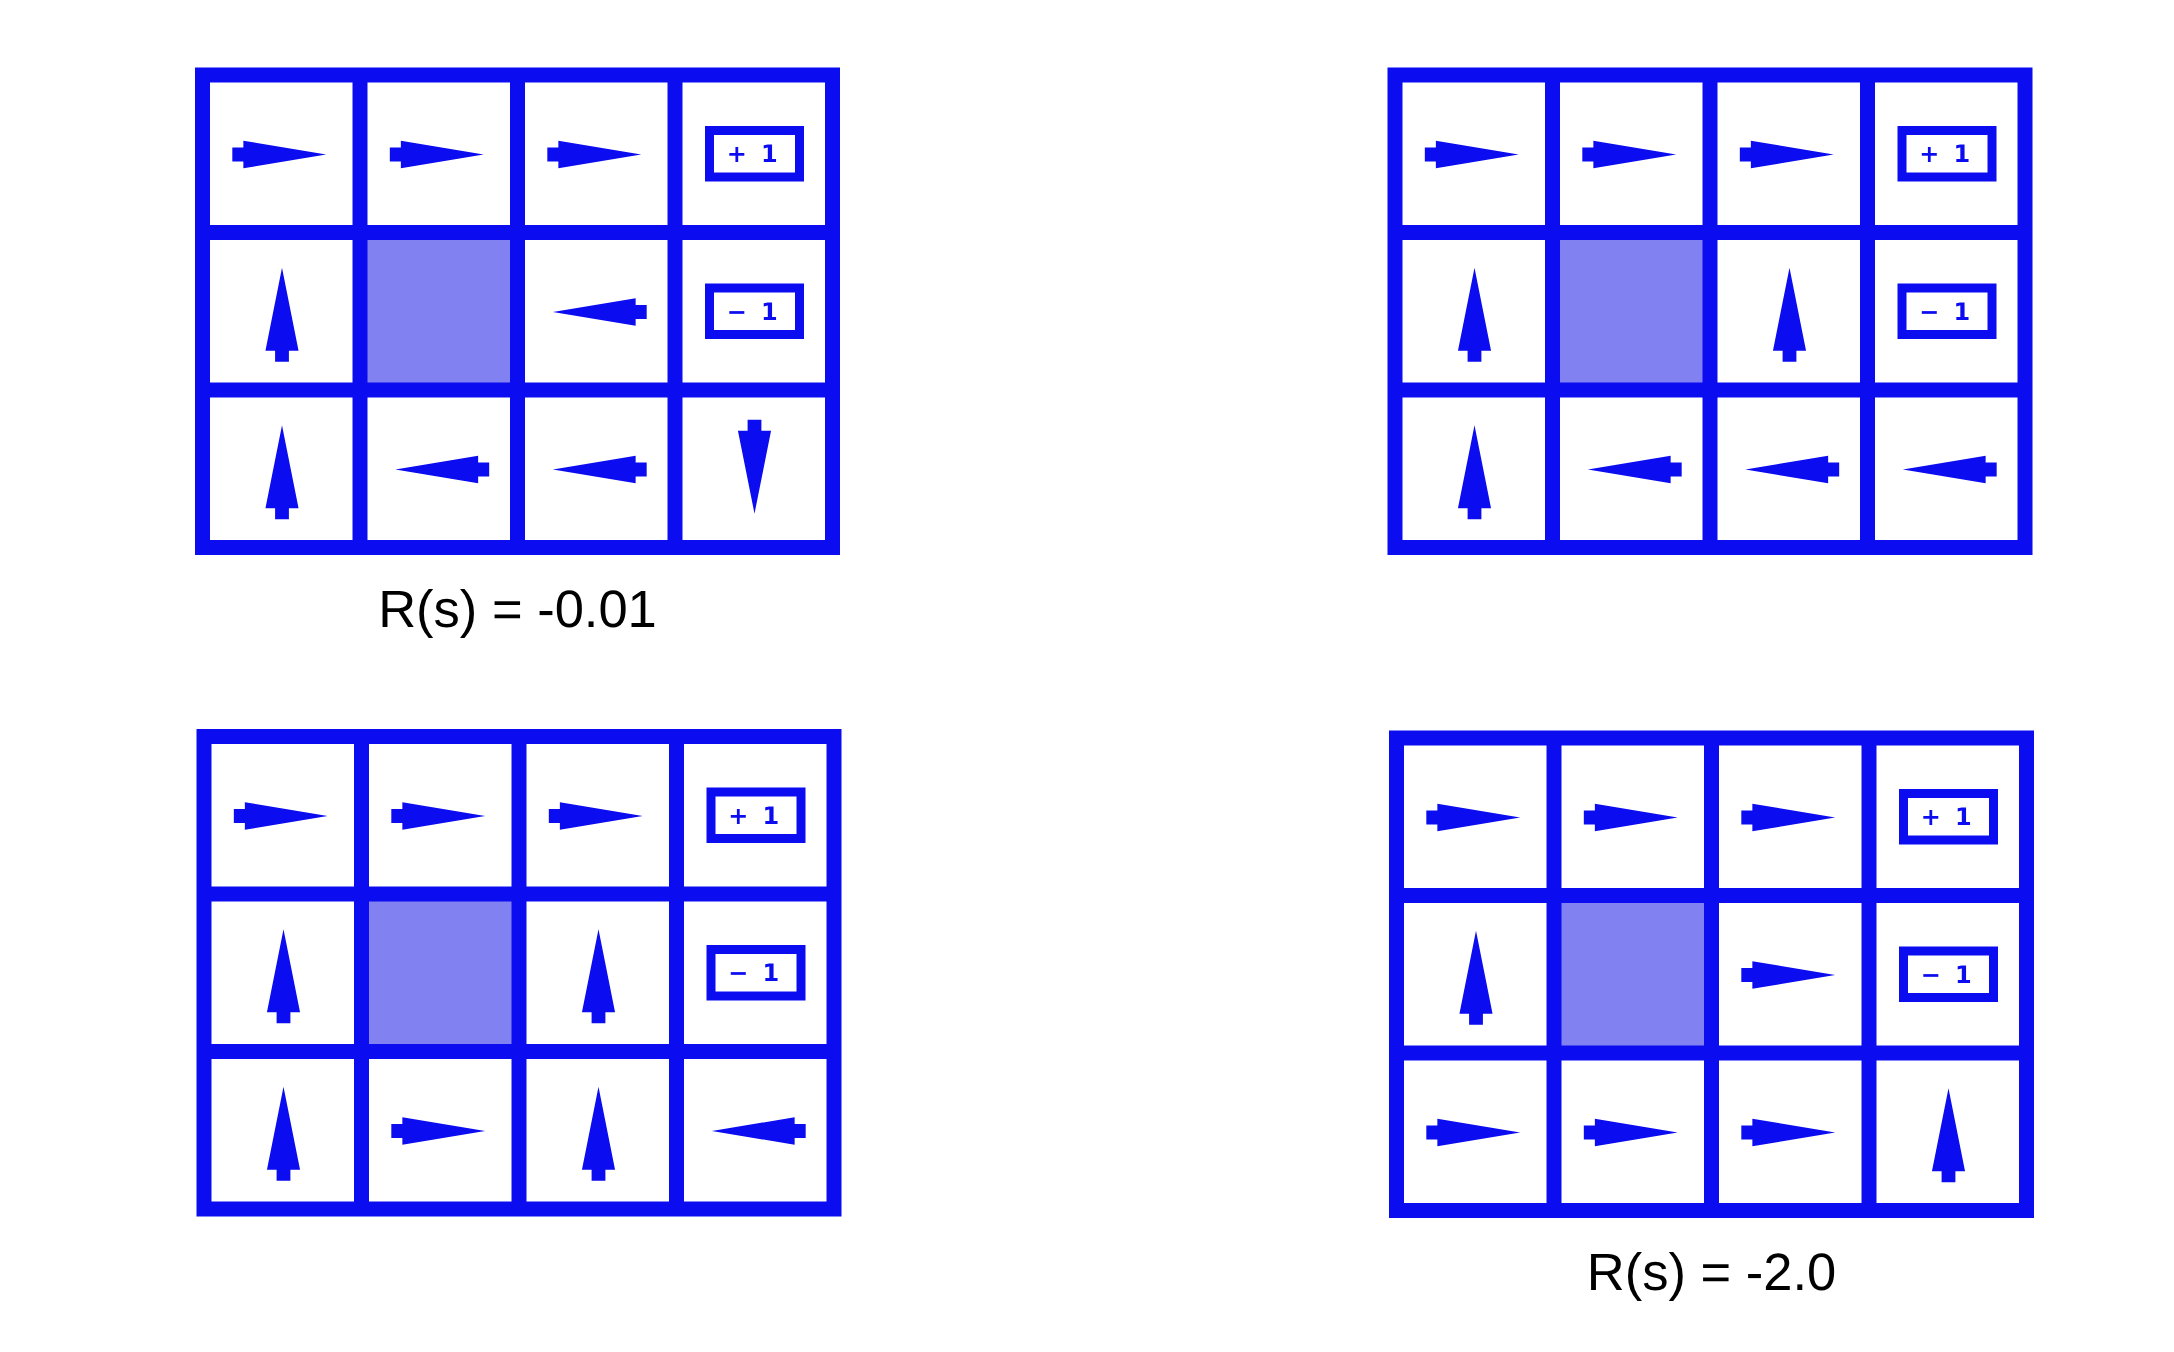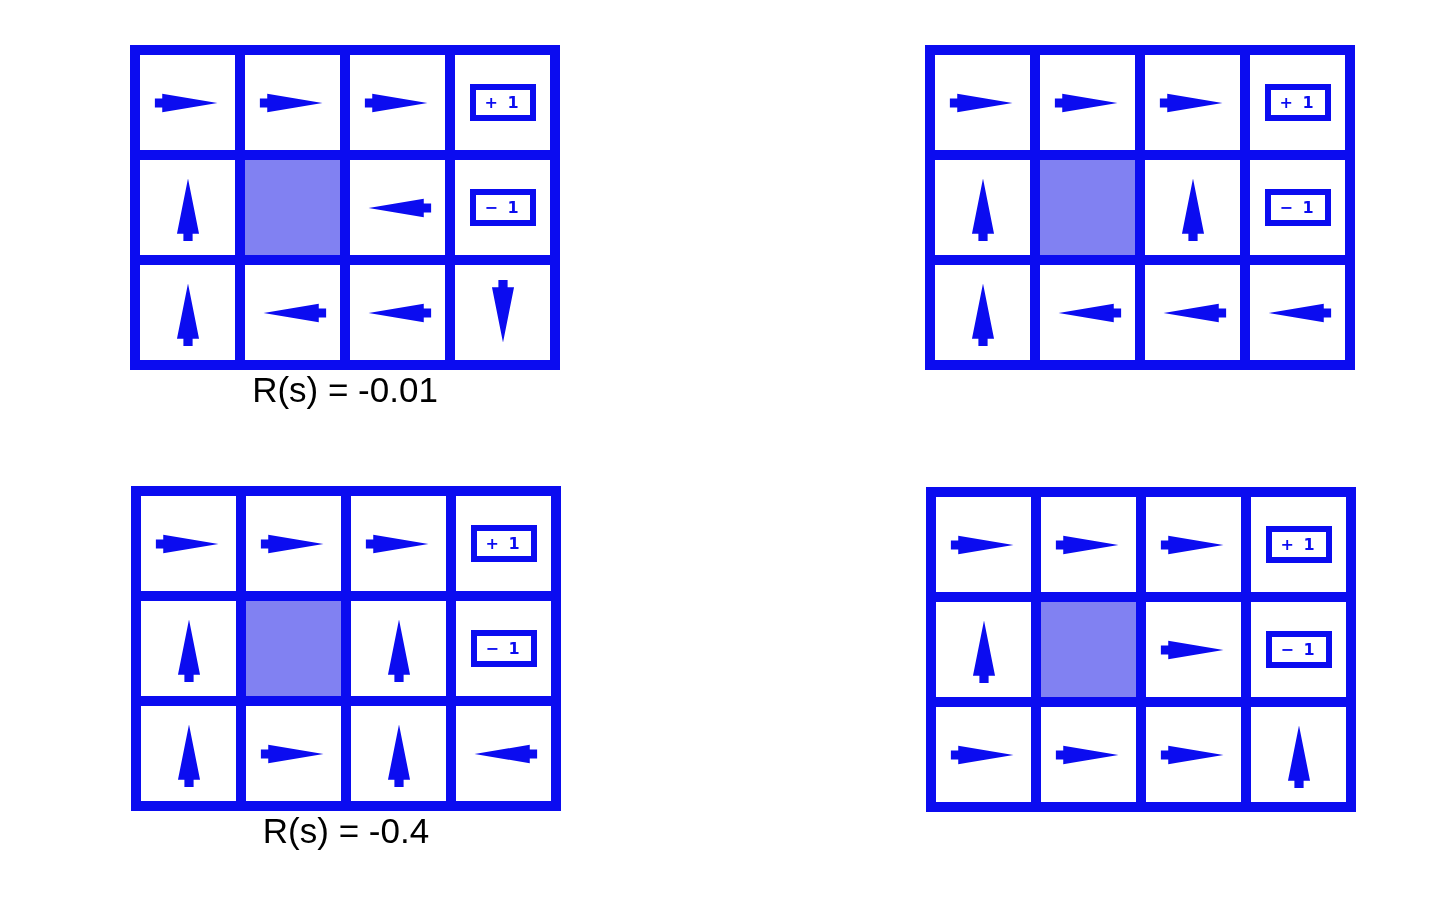--- a/index.html
+++ b/index.html
@@ -49,20 +49,21 @@
     justify-content:center;
     color:var(--blue);
     font-weight:bold;
     font-size:16px;
     letter-spacing:2px;
     font-family:"DejaVu Sans", sans-serif;
     line-height:1;
   }
   .caption{
     width:430px;
+    margin-top:17px;
     text-align:center;
     font-size:35px;
     color:var(--caption);
     font-family:"Liberation Sans", sans-serif;
   }
 </style>
 </head>
 <body>
 
 <div class="canvas">
@@ -230,21 +231,20 @@
           <svg class="arrow" viewBox="0 0 100 100">
             <polygon points="38,78 50,18 62,78 55,78 55,86 45,86 45,78" fill="#0b0cf0"></polygon>
           </svg>
         </div>
         <div class="cell">
           <svg class="arrow" viewBox="0 0 100 100">
             <polygon points="78,60 18,50 78,40 78,45 86,45 86,55 78,55" fill="#0b0cf0"></polygon>
           </svg>
         </div>
       </div>
-    <div class="caption">R(s) = -0.4</div>
   </div>
 
   <div class="block b3">
     <div class="grid">
         <div class="cell">
           <svg class="arrow" viewBox="0 0 100 100">
             <polygon points="22,40 82,50 22,60 22,55 14,55 14,45 22,45" fill="#0b0cf0"></polygon>
           </svg>
         </div>
         <div class="cell">
@@ -288,15 +288,16 @@
           <svg class="arrow" viewBox="0 0 100 100">
             <polygon points="22,40 82,50 22,60 22,55 14,55 14,45 22,45" fill="#0b0cf0"></polygon>
           </svg>
         </div>
         <div class="cell">
           <svg class="arrow" viewBox="0 0 100 100">
             <polygon points="38,78 50,18 62,78 55,78 55,86 45,86 45,78" fill="#0b0cf0"></polygon>
           </svg>
         </div>
       </div>
+    <div class="caption">R(s) = -2.0</div>
   </div>
 
 </div>
 
 </body></html>

